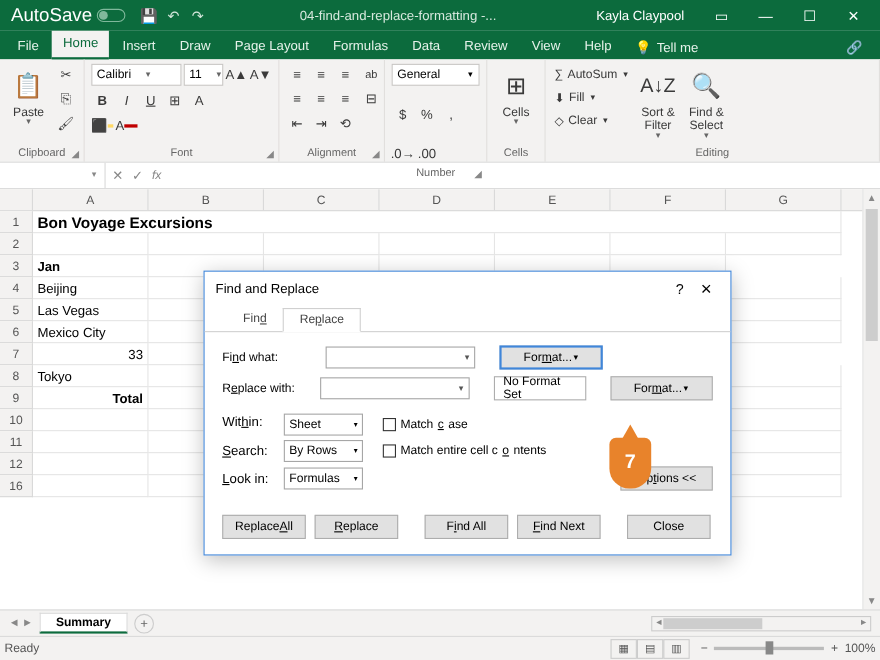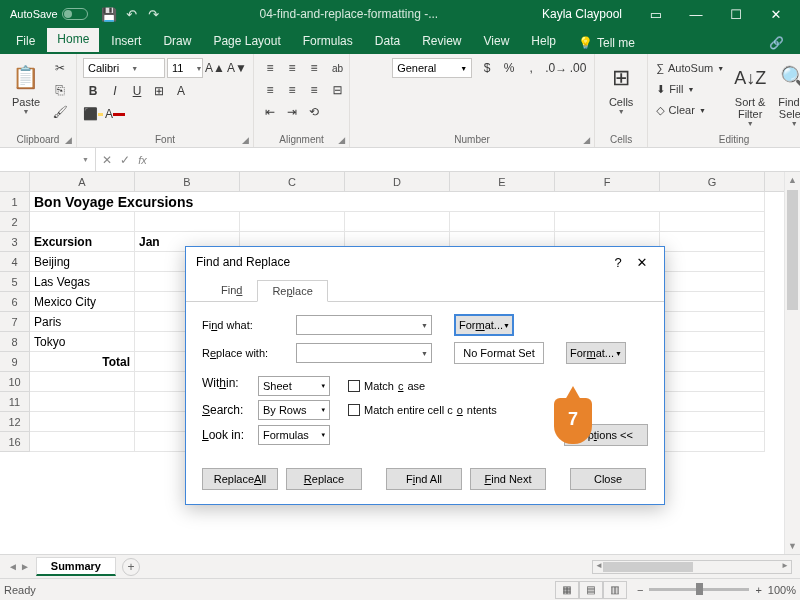--- a/index.html
+++ b/index.html
@@ -1,19 +1,19 @@
 <!DOCTYPE html>
 <html><head>
 <meta charset="utf-8">
 <style>
 * { box-sizing: border-box; margin: 0; padding: 0; font-family: "Segoe UI", Arial, sans-serif; }
 body { background: #fff; width: 800px; height: 600px; overflow: hidden; font-size: 12px; position: relative; }
 
 .titlebar { background: #0c6b3d; height: 28px; display: flex; align-items: center; color: #fff; padding: 0 4px; }
-.titlebar .autosave { font-size: 11px; display: flex; align-items: center; gap: 4px; padding: 0 6px; }
+.titlebar .autosave { font-size: 17px; display: flex; align-items: center; gap: 4px; padding: 0 6px; }
 .autosave-toggle { width: 26px; height: 12px; border: 1px solid #7fb89b; border-radius: 6px; position: relative; }
 .autosave-toggle::before { content: ""; width: 8px; height: 8px; background: #7fb89b; border-radius: 50%; position: absolute; left: 1px; top: 1px; }
 .qat { display: flex; gap: 6px; padding: 0 8px; }
 .qat-icon { width: 16px; height: 16px; display: flex; align-items: center; justify-content: center; color: #d6e8dd; font-size: 13px; }
 .titlebar .filename { flex: 1; text-align: center; font-size: 12px; color: #d6e8dd; }
 .titlebar .user { font-size: 12px; color: #fff; padding: 0 14px; }
 .win-controls { display: flex; }
 .win-btn { width: 40px; height: 28px; display: flex; align-items: center; justify-content: center; color: #fff; font-size: 13px; }
 
 .ribbon-tabs { background: #0c6b3d; height: 26px; display: flex; align-items: flex-end; color: #fff; padding: 0 6px; gap: 2px; }
@@ -40,21 +40,21 @@
 .font-select .dd { font-size: 7px; color: #666; }
 .btn-sm { width: 20px; height: 20px; display: flex; align-items: center; justify-content: center; font-size: 12px; color: #3a3a3a; }
 .btn-sm.b { font-weight: bold; }
 .btn-sm.i { font-style: italic; }
 .btn-sm.u { text-decoration: underline; }
 .color-strip { width: 16px; height: 3px; display: block; }
 
 .align-grid { display: grid; grid-template-columns: repeat(3, 20px); grid-template-rows: repeat(3, 20px); gap: 2px; }
 .align-extra { display: flex; flex-direction: column; gap: 2px; margin-left: 4px; }
 
-.num-controls { display: flex; flex-direction: row; gap: 5px; margin-left: 36px; }
+.num-controls { display: flex; flex-direction: column; gap: 16px; }
 .num-select { border: 1px solid #c8c6c4; background: #fff; height: 20px; width: 80px; font-size: 11px; padding: 0 4px; display: flex; align-items: center; justify-content: space-between; }
 
 .edit-col { display: flex; flex-direction: column; gap: 1px; font-size: 11px; color: #3a3a3a; }
 .edit-item { display: flex; align-items: center; gap: 4px; height: 20px; padding: 0 2px; }
 
 .formula-bar { height: 24px; border-bottom: 1px solid #d9d9d9; display: flex; align-items: center; background: #fff; }
 .name-box { width: 96px; border-right: 1px solid #d9d9d9; height: 100%; display: flex; align-items: center; padding: 0 6px; font-size: 11px; justify-content: space-between; }
 .fx-controls { display: flex; align-items: center; padding: 0 6px; gap: 8px; color: #888; }
 .fx-label { font-style: italic; font-size: 11px; }
 
@@ -78,21 +78,21 @@
 .dlg-tab.active { background: #fff; border: 1px solid #d0d0d0; border-bottom: 1px solid #fff; position: relative; top: 1px; }
 .dlg-body { padding: 12px 16px 10px; }
 .dlg-row { display: flex; align-items: center; gap: 22px; margin-bottom: 6px; font-size: 11px; }
 .dlg-label { width: 72px; }
 .dlg-label2 { width: 50px; }
 .dlg-input { flex: 0 0 136px; height: 20px; border: 1px solid #a6a6a6; background: #fff; display:flex; align-items:center; justify-content:flex-end; padding:0 3px;}
 .dlg-input .dd { font-size: 7px; color:#555; }
 .dlg-btn { height: 22px; border: 1px solid #adadad; background: #e1e1e1; font-size: 11px; padding: 0 8px; display: flex; align-items: center; justify-content: center; cursor: pointer; }
 .dlg-btn.hl { border: 2px solid #4086d9; }
 .dlg-btn.preview { background:#fff; width: 90px; justify-content:center; }
-.dlg-btn.fmt { width: 60px; justify-content:space-between; padding:0 3px; }
+.dlg-btn.fmt { width: 94px; justify-content:space-between; padding:0 20px; }
 .dlg-select { height: 20px; border: 1px solid #a6a6a6; background: #fff; width: 72px; font-size: 11px; padding: 0 4px; display:flex; align-items:center; justify-content:space-between;}
 .chk { display: flex; align-items: center; gap: 4px; font-size: 11px; }
 .chk-box { width: 12px; height: 12px; border: 1px solid #333; }
 .dlg-options-row { display:flex; gap:18px; margin-bottom:4px; align-items:center;}
 .dlg-footer { display: flex; gap: 8px; padding: 8px 16px 14px; justify-content: flex-start; }
 .dlg-footer .dlg-btn { width: 76px; }
 .dlg-footer .gap { flex:0 0 8px; }
 
 .callout { position: absolute; width: 38px; height: 46px; background: #e8832b; left: 554px; top: 398px; border-radius: 6px 6px 18px 18px; }
 .callout::before { content:""; position:absolute; top:-12px; left:11px; border-left:8px solid transparent; border-right:8px solid transparent; border-bottom:14px solid #e8832b; }
@@ -331,21 +331,20 @@
         <div class="cell"></div>
         <div class="cell"></div>
         <div class="cell"></div>
         <div class="cell"></div>
         <div class="cell"></div>
         <div class="cell"></div>
         <div class="cell"></div>
       </div>
     <div class="row">
         <div class="row-h">3</div>
-        <div class="cell bold">Excursion</div>
         <div class="cell bold">Jan</div>
         <div class="cell"></div>
         <div class="cell"></div>
         <div class="cell"></div>
         <div class="cell"></div>
         <div class="cell"></div>
       </div>
     <div class="row">
         <div class="row-h">4</div>
         <div class="cell">Beijing</div>
@@ -371,21 +370,20 @@
         <div class="cell">Mexico City</div>
         <div class="cell right">20</div>
         <div class="cell"></div>
         <div class="cell"></div>
         <div class="cell"></div>
         <div class="cell"></div>
         <div class="cell"></div>
       </div>
     <div class="row">
         <div class="row-h">7</div>
-        <div class="cell">Paris</div>
         <div class="cell right">33</div>
         <div class="cell"></div>
         <div class="cell"></div>
         <div class="cell"></div>
         <div class="cell"></div>
         <div class="cell"></div>
       </div>
     <div class="row">
         <div class="row-h">8</div>
         <div class="cell">Tokyo</div>

